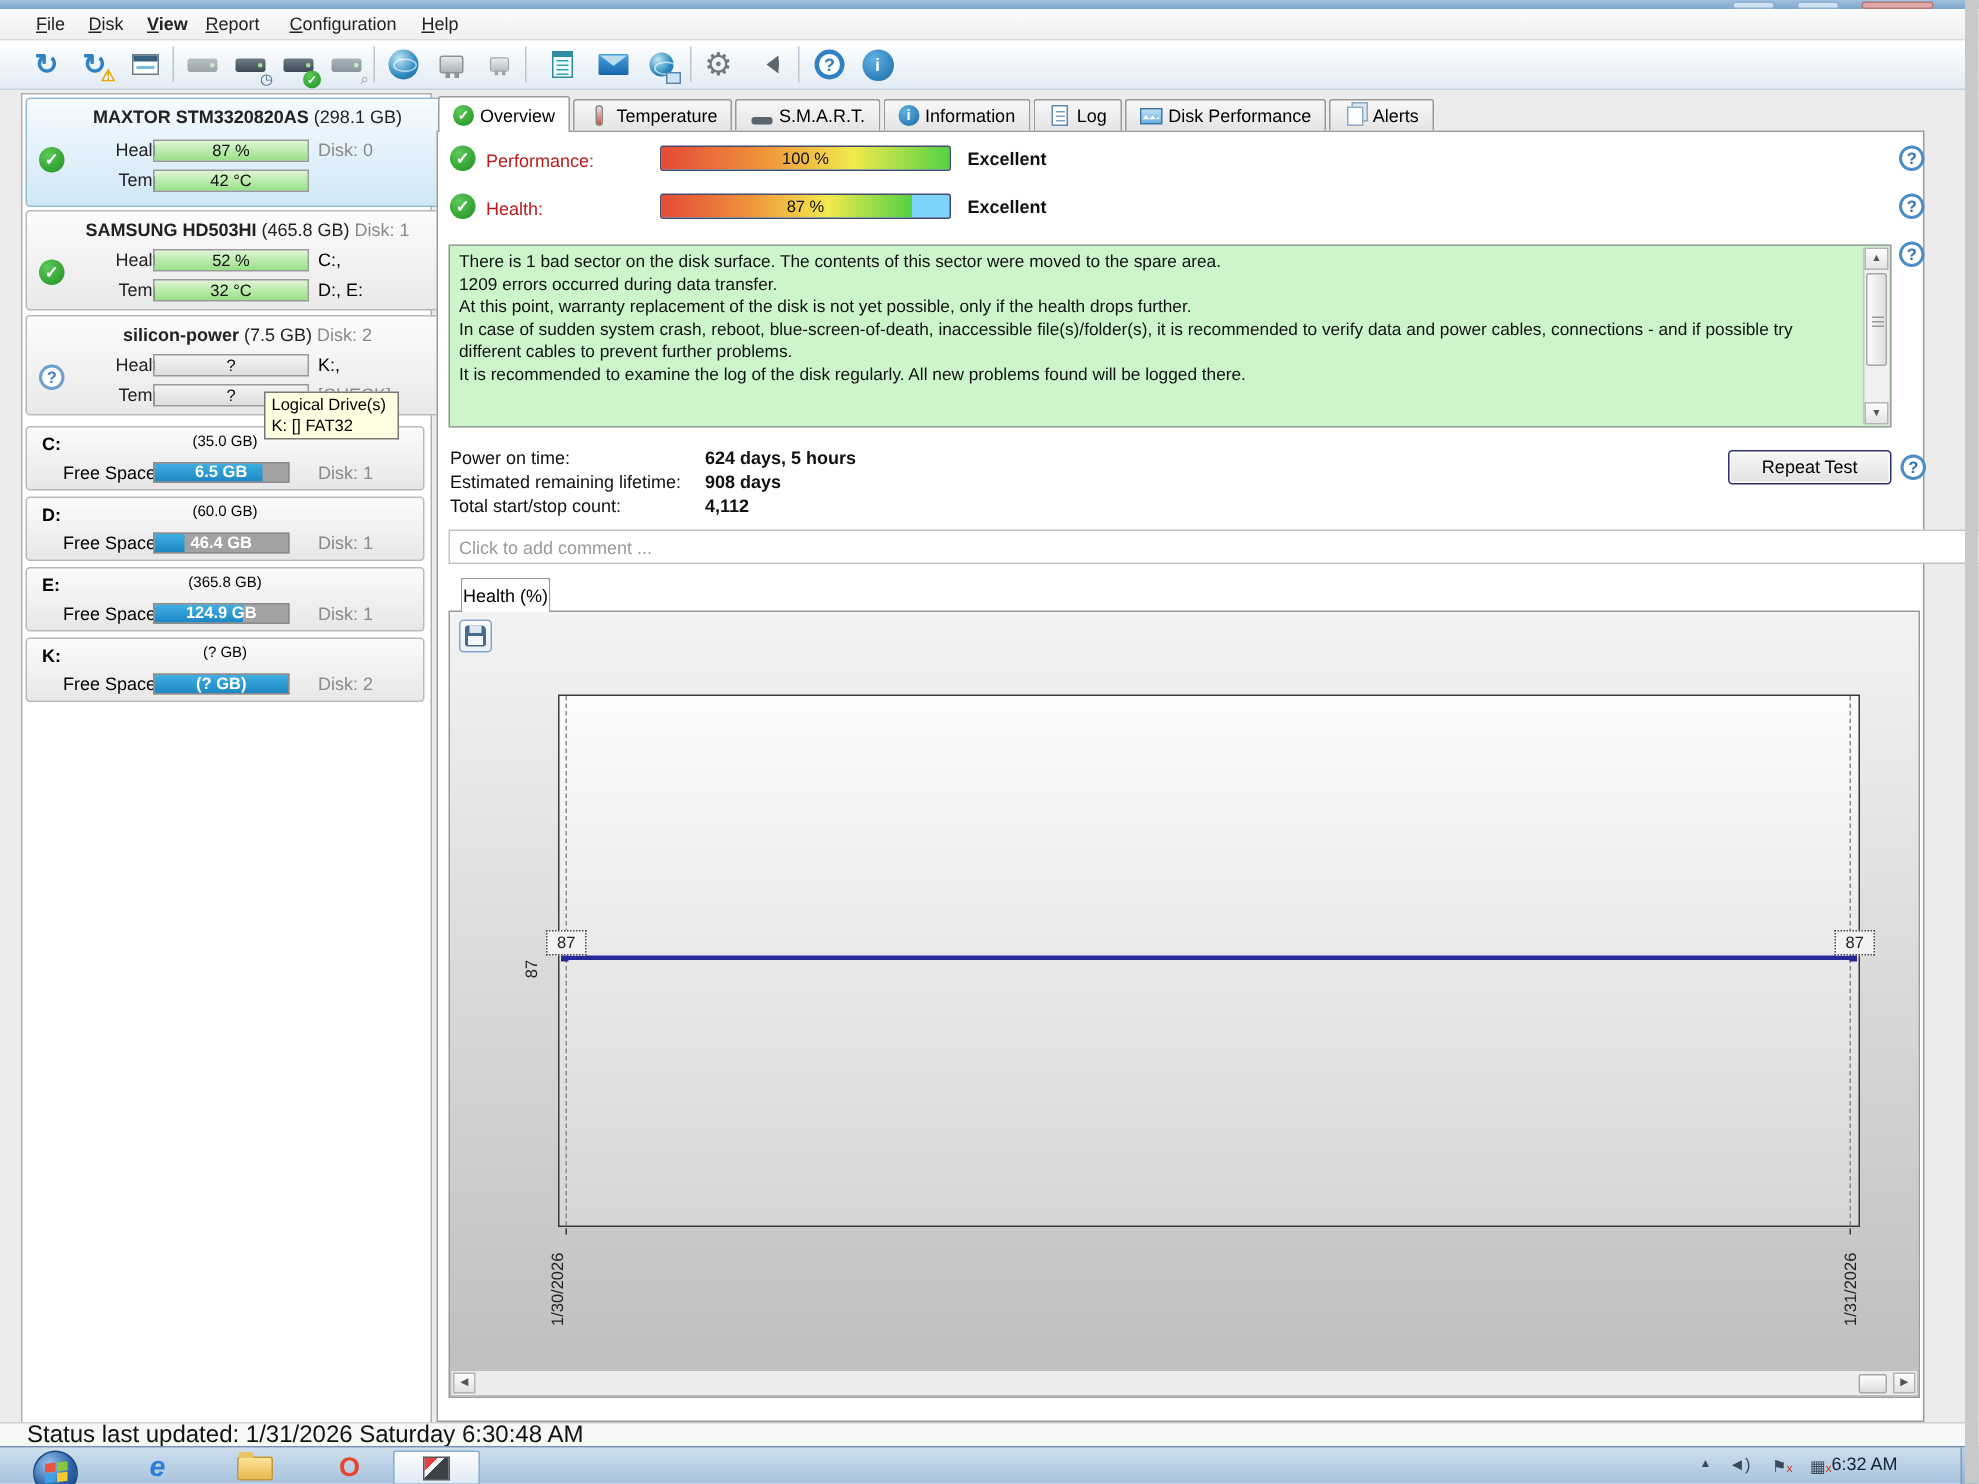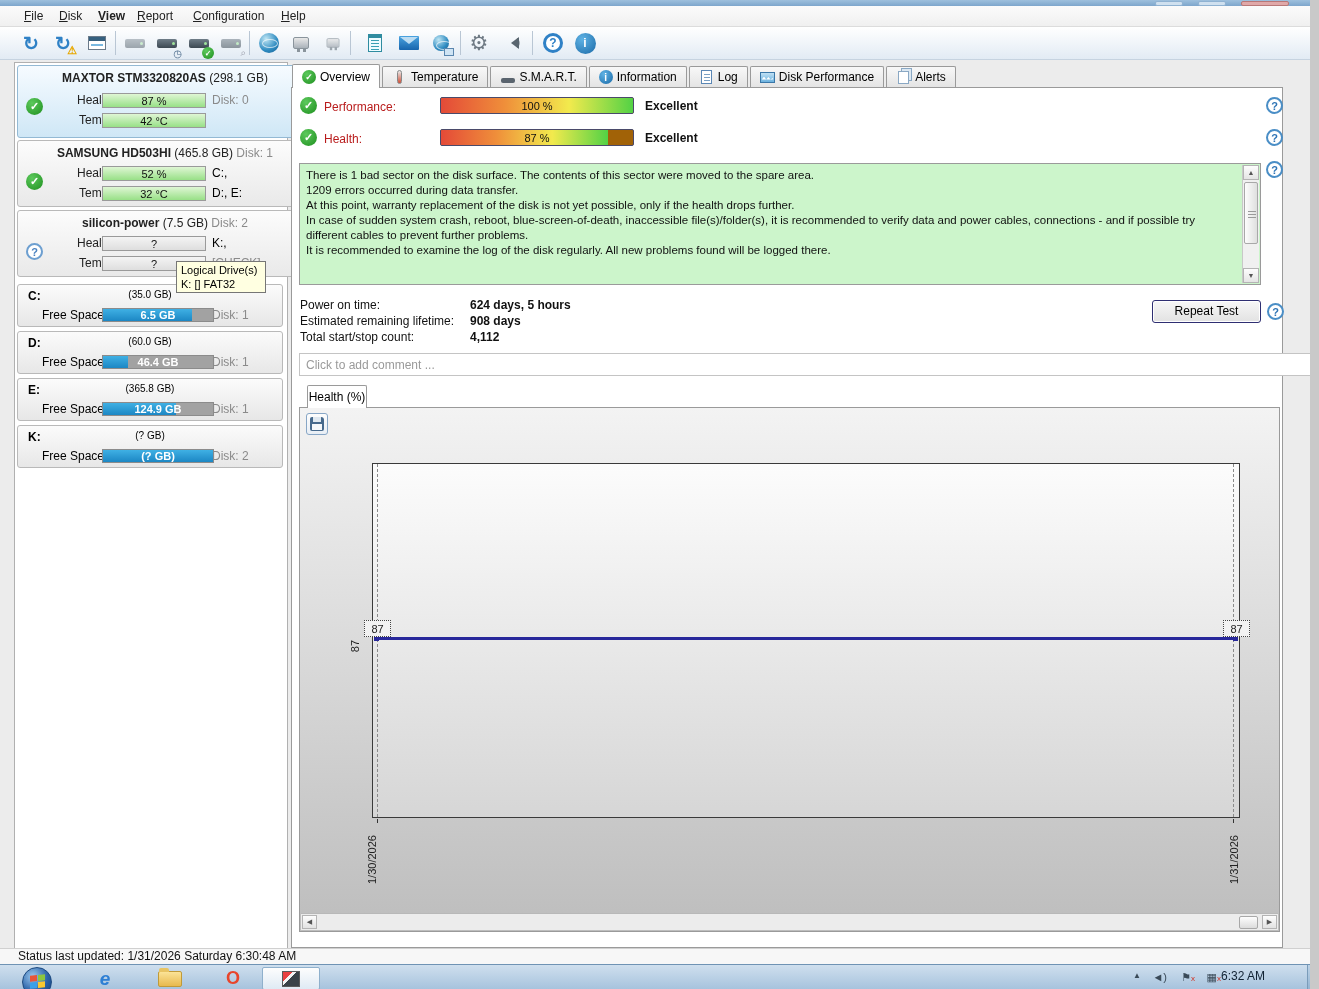--- a/index.html
+++ b/index.html
@@ -36,37 +36,37 @@
   .sbar { position:absolute; left:84px; top:0; width:104px; height:15px; border:1px solid #9a9a9a;
     background:linear-gradient(#f4f4f4,#dedede); text-align:center; font-size:11px; line-height:14px; color:#111; }
   .sbar.green { background:linear-gradient(#dff6d4,#98e087); }
   .dp-right { position:absolute; left:194px; font-size:12px; }
   .status-ic { position:absolute; left:8px; top:32px; }
 
   .ppanel { position:absolute; left:2px; width:266px; height:43px; border:1px solid #b9b9b9; border-radius:3px; background:linear-gradient(#fbfbfb,#e7e7e7); }
   .pp-letter { position:absolute; left:10px; top:4px; font-size:12px; font-weight:bold; }
   .pp-size { position:absolute; left:0; top:4px; width:100%; text-align:center; font-size:10px; }
   .pp-free-label { position:absolute; left:24px; top:23px; font-size:12px; }
-  .fsbar { position:absolute; left:84px; top:23px; width:112px; height:14px; background:#a2a2a2; border:1px solid #8b8b8b; overflow:hidden; }
+  .fsbar { position:absolute; left:84px; top:23px; width:91px; height:14px; background:#a2a2a2; border:1px solid #8b8b8b; overflow:hidden; }
   .fsbar .fill { position:absolute; left:0; top:0; height:100%; background:linear-gradient(#3fb0e4,#1c87c4); }
   .fsbar .txt { position:absolute; left:0; top:0; width:100%; text-align:center; font-size:11px; line-height:13px; color:#fff; font-weight:bold; }
   .pp-disk { position:absolute; left:194px; top:23px; font-size:12px; }
 
   #tooltip { left:176px; top:261px; width:90px; height:32px; background:#ffffe1; border:1px solid #767676; font-size:11px; padding:1px 4px; line-height:14px; z-index:30; }
 
   
   #tabs { left:292px; top:64px; height:23px; display:flex; }
   .tab { position:relative; display:flex; align-items:center; gap:4px; padding:0 9px; margin-right:2px; font-size:12px;
     background:linear-gradient(#f8f8f8,#e4e4e4); border:1px solid #9a9a9a; border-bottom:none; border-radius:2px 2px 0 0; height:21px; margin-top:2px; }
   .tab.active { background:#fff; height:24px; margin-top:0; z-index:5; }
   .tab-ic { width:15px; height:15px; display:inline-flex; align-items:center; justify-content:center; }
 
   
   #main { left:291px; top:87px; width:992px; height:861px; background:#fff; border:1px solid #9a9a9a; }
-  .meter { position:absolute; width:194px; height:17px; border:1px solid #4a4a6a; border-radius:2px; background:#a16207; overflow:hidden; }
+  .meter { position:absolute; width:194px; height:17px; border:1px solid #4a4a6a; border-radius:2px; background:#7dd3fc; overflow:hidden; }
   .meter .fill { position:absolute; left:0; top:0; height:100%; background:linear-gradient(to right,#e44a38,#ef8f3a,#f2ea4d,#53d245); }
   .meter .txt { position:absolute; left:0; top:0; width:100%; text-align:center; font-size:11px; line-height:16px; color:#111; }
   .rating { position:absolute; font-size:12px; font-weight:bold; color:#111; }
   .row-lab { position:absolute; font-size:12px; color:#b91c1c; }
 
   #infobox { left:299px; top:163px; width:962px; height:122px; background:#ccf5cb; border:1px solid #9a9a9a; font-size:11.5px; color:#111; }
   #infobox .inner { position:absolute; left:0; top:0; right:18px; bottom:0; padding:4px 6px; line-height:15px; overflow:hidden; }
   #infobox a { color:#2a6fd0; }
   .vsb { position:absolute; top:1px; right:1px; width:17px; bottom:1px; background:#f0f0f0; border-left:1px solid #c8c8c8; }
   .vsb .arr { position:absolute; left:0; width:100%; height:15px; background:linear-gradient(#fdfdfd,#e4e4e4); border:1px solid #b4b4b4; font-size:7px; text-align:center; line-height:13px; color:#555; }
@@ -91,21 +91,21 @@
   .pt-dot { position:absolute; top:172px; width:5px; height:5px; background:#28289b; }
   .pt-label { position:absolute; top:156px; width:27px; height:17px; border:1px dotted #444; background:#f2f2f2; font-size:11px; text-align:center; line-height:16px; color:#222; }
   .rot-y { position:absolute; font-size:11px; color:#222; transform:rotate(-90deg); }
   .rot-date { position:absolute; font-size:11px; color:#222; writing-mode:vertical-rl; transform:rotate(180deg); height:62px; }
   .tickx { position:absolute; width:1px; height:4px; background:#333; }
 
   .hsb { position:absolute; left:1px; right:1px; bottom:1px; height:17px; background:#ececec; border-top:1px solid #b8b8b8; }
   .hsb .arr { position:absolute; top:1px; width:15px; height:14px; background:linear-gradient(#fdfdfd,#e2e2e2); border:1px solid #b4b4b4; font-size:7px; text-align:center; line-height:12px; color:#555; }
   .hsb .thumb { position:absolute; top:2px; width:19px; height:13px; background:linear-gradient(#fdfdfd,#dcdcdc); border:1px solid #a8a8a8; border-radius:2px; }
 
-  #statusbar { left:0; top:948px; width:1319px; height:20px; background:#f7f7f7; border-top:1px solid #d0d0d0; font-size:12px; color:#111; padding-left:18px; line-height:15px; }
+  #statusbar { left:0; top:948px; width:1319px; height:20px; background:#f7f7f7; border-top:1px solid #d0d0d0; font-size:16px; color:#111; padding-left:18px; line-height:15px; }
 
   
   #taskbar { left:0; top:964px; width:1319px; height:25px; background:linear-gradient(#cfdfee,#a7c3dd); border-top:1px solid #6f93b4; }
   .tb-app { position:absolute; top:2px; height:23px; display:flex; align-items:center; justify-content:center; }
   #tray-time { position:absolute; right:54px; top:4px; font-size:12px; color:#123; }
   #show-desktop { position:absolute; right:0; top:0; width:12px; height:25px; background:linear-gradient(#bcd2e6,#93b4d2); border-left:1px solid #7a9cba; }
 
   
   .floppy { position:absolute; left:3px; top:3px; width:14px; height:14px; background:#46698c; border-radius:2px 3px 2px 2px; }
   .floppy::before { content:""; position:absolute; left:3px; top:0; width:8px; height:5px; background:#dfe8f0; }

